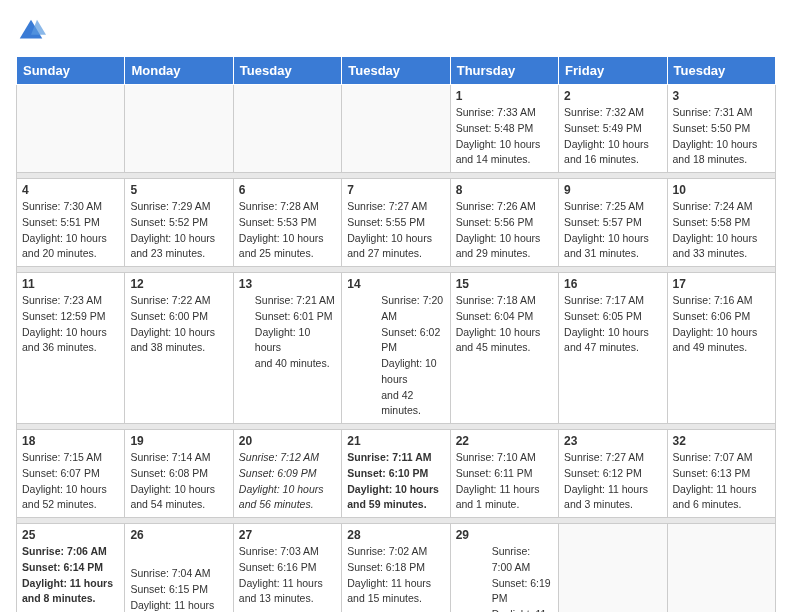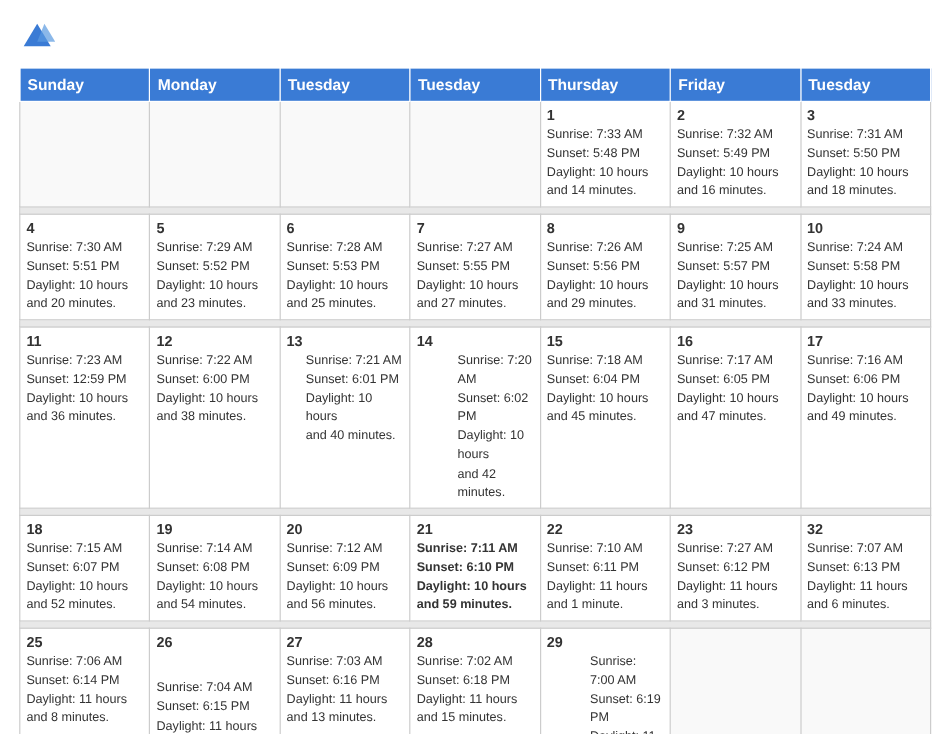--- a/index.html
+++ b/index.html
@@ -275,21 +275,21 @@
         </td>
         <td>
           <span class="day-number">19</span>
           <div class="day-info" style="white-space: pre-line;">Sunrise: 7:14 AM
 Sunset: 6:08 PM
 Daylight: 10 hours
 and 54 minutes.</div>
         </td>
         <td>
           <span class="day-number">20</span>
-          <div class="day-info" style="white-space: pre-line;">Sunrise: 7:12 AM
+          <div class="day-info" style="white-space: pre-line; font-style: italic;">Sunrise: 7:12 AM
 Sunset: 6:09 PM
 Daylight: 10 hours
 and 56 minutes.</div>
         </td>
         <td>
           <span class="day-number">21</span>
           <div class="day-info" style="white-space: pre-line; font-weight: bold;">Sunrise: 7:11 AM
 Sunset: 6:10 PM
 Daylight: 10 hours
 and 59 minutes.</div>
@@ -315,21 +315,21 @@
 Daylight: 11 hours
 and 6 minutes.</div>
         </td>
       </tr>
       <tr class="row-separator">
         <td colspan="7"></td>
       </tr>
       <tr>
         <td>
           <span class="day-number">25</span>
-          <div class="day-info" style="white-space: pre-line;">Sunrise: 7:06 AM
+          <div class="day-info" style="white-space: pre-line; font-weight: bold;">Sunrise: 7:06 AM
 Sunset: 6:14 PM
 Daylight: 11 hours
 and 8 minutes.</div>
         </td>
         <td>
           <span class="day-number">26</span>
           <div class="day-info" style="white-space: pre-line; margin-top: 24px;">Sunrise: 7:04 AM
 Sunset: 6:15 PM
 Daylight: 11 hours
 and 11 minutes.</div>

